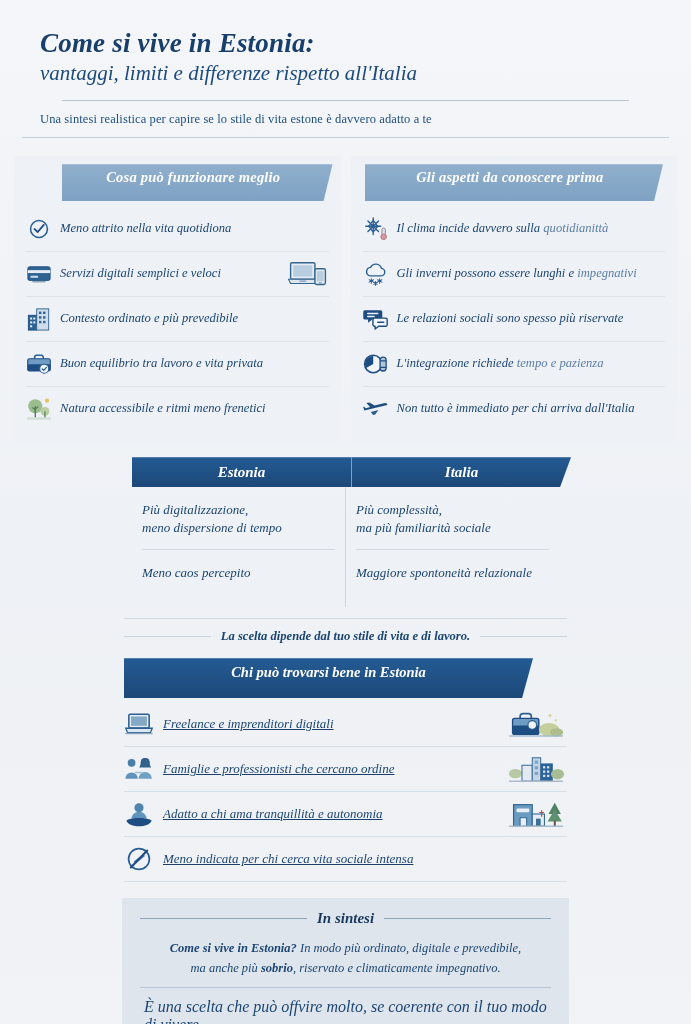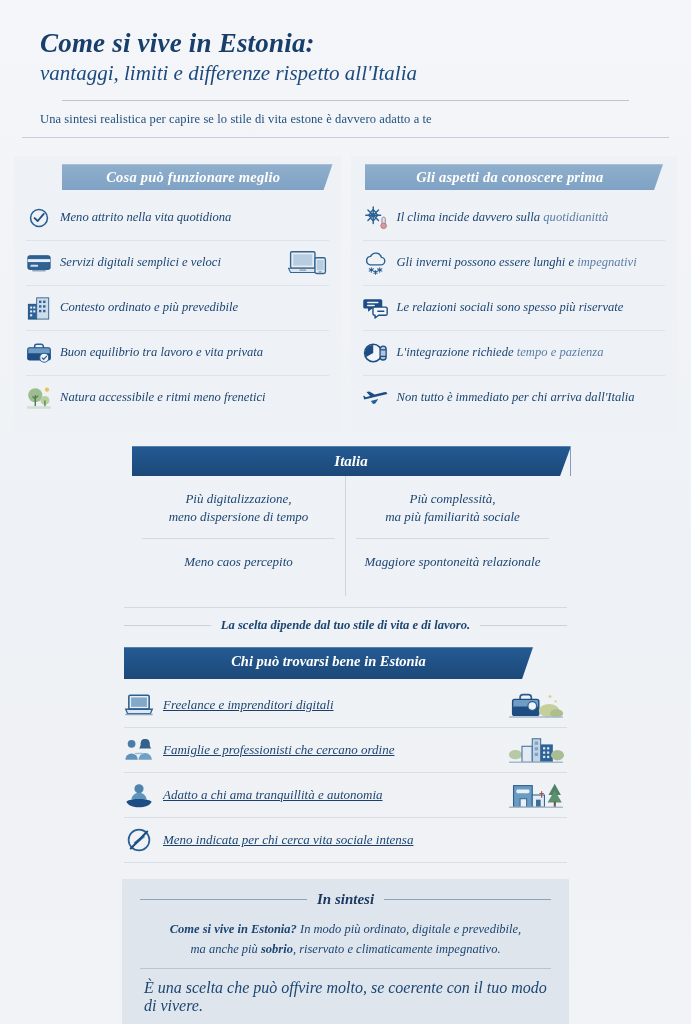--- a/index.html
+++ b/index.html
@@ -71,21 +71,21 @@
   }
   .panel {
     flex: 1 1 0;
     background: #eef1f6;
     padding: 0 0 12px 0;
     position: relative;
     min-width: 0;
   }
   .panel-band {
     position: relative;
-    height: 26px;
+    height: 37px;
     margin: 8px 8px 0 48px;
   }
   .panel-band .band-bg {
     position: absolute;
     inset: 0;
     background: linear-gradient(180deg, #8fafcc 0%, #7fa2c4 100%);
     clip-path: polygon(0 0, 100% 0, calc(100% - 9px) 100%, 0 100%);
   }
   .panel.right .panel-band {
     margin: 8px 14px 0 14px;
@@ -171,21 +171,20 @@
   }
   .compare-band .cols .c:first-child { border-right: 1px solid #7fa0c2; }
   .compare-grid {
     display: flex;
     padding: 0 22px 0 22px;
   }
   .compare-col {
     flex: 1 1 0;
     padding: 0 10px;
     min-width: 0;
-    text-align: center;
   }
   .compare-col:first-child { border-right: 1px solid #ccd6e1; }
   .compare-cell {
     font-size: 13px;
     font-style: italic;
     color: #1b4572;
     line-height: 1.35;
     padding: 14px 0 13px 0;
     border-bottom: 1px solid #d2dbe4;
     min-height: 30px;
@@ -211,21 +210,21 @@
     background: #d2dbe4;
     margin: 11px 14px 0 14px;
   }
 
   
   .who {
     margin: 14px 110px 0 110px;
   }
   .who-band {
     position: relative;
-    height: 32px;
+    height: 40px;
     margin: 0 48px 0 14px;
   }
   .who-band .band-bg {
     position: absolute;
     inset: 0;
     background: linear-gradient(180deg, #245b94 0%, #1c4878 100%);
     clip-path: polygon(0 0, 100% 0, calc(100% - 11px) 100%, 0 100%);
   }
   .who-band .band-label {
     position: relative;
@@ -493,20 +492,21 @@
         </div>
 
       </div>
     </div>
   </div>
 
   <div class="compare">
     <div class="compare-band">
       <div class="band-bg"></div>
       <div class="cols">
+        <div class="c">Estonia</div>
         <div class="c">Italia</div>
       </div>
     </div>
     <div class="compare-grid">
       <div class="compare-col">
         <div class="compare-cell" style="white-space:pre-line">Più digitalizzazione,
 meno dispersione di tempo</div>
         <div class="compare-cell" style="white-space:pre-line">Meno caos percepito</div>
       </div>
       <div class="compare-col">

